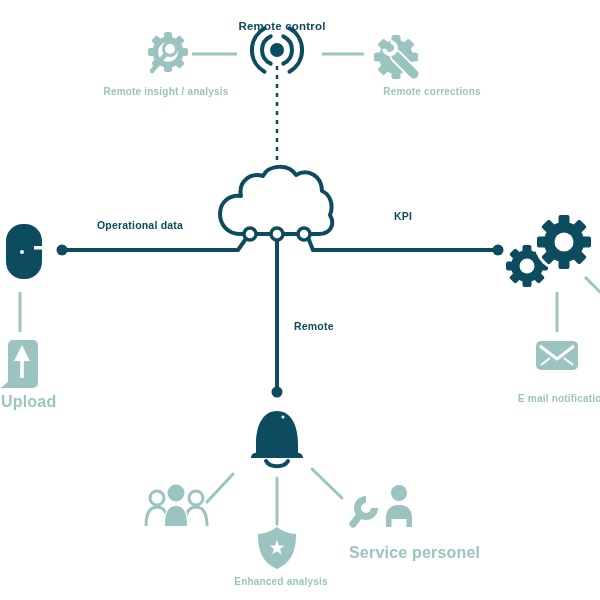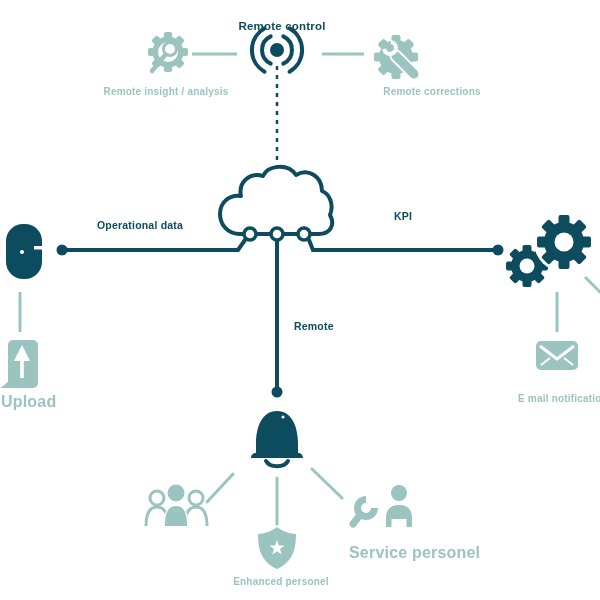--- a/index.html
+++ b/index.html
@@ -194,17 +194,17 @@
 
   <div class="lbl" style="left:394px;top:210px;">KPI</div>
 
   <div class="lbl" style="left:294px;top:320px;">Remote</div>
 
   <div class="lbl light" style="left:1px;top:393px;font-size:16px;">Upload</div>
 
   <div class="lbl light" style="left:518px;top:393px;font-size:10px;">E mail notification</div>
 
 
-  <div class="lbl light center" style="left:231px;top:576px;width:100px;font-size:10px;">Enhanced personel</div>
+  <div class="lbl light center" style="left:231px;top:576px;width:100px;font-size:10px;">Enhanced analysis</div>
 
   <div class="lbl light" style="left:349px;top:532px;font-size:16px;margin-top:12px;">Service personel</div>
 
 </div>
 
 </body></html>

